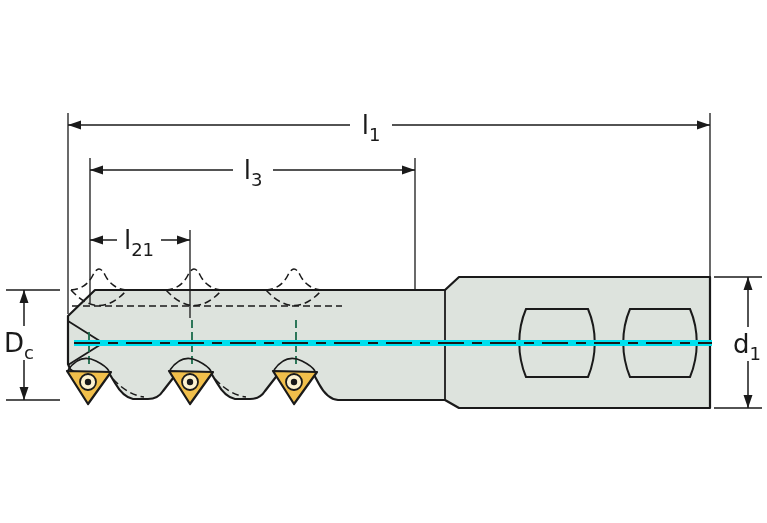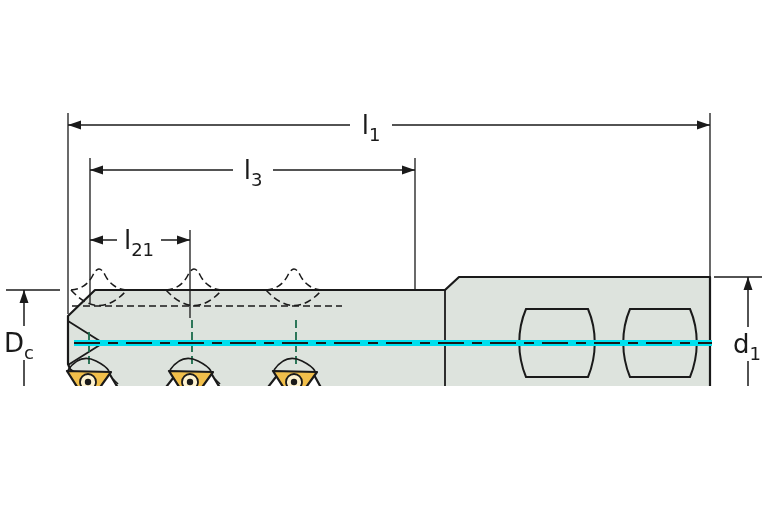--- a/index.html
+++ b/index.html
@@ -1,16 +1,16 @@
 <!DOCTYPE html>
 <html style="--outline: #1a1a1a; --body-fill: #dde3dd; --insert-fill: #f1bf4b; --screw-fill: #fdf2cf; --centerline-cyan: #00dfee; --screw-axis-green: #1a6b4b; --background: #ffffff;"><head>
 <meta charset="utf-8">
 <style>
   html,body{margin:0;padding:0;background:#fff;}
-  .canvas{position:relative;width:767px;height:386px;background:var(--background,#fff);overflow:hidden;}
+  .canvas{position:relative;width:767px;height:523px;background:var(--background,#fff);overflow:hidden;}
   svg{display:block;}
   .dim-line{stroke:var(--outline,#1a1a1a);stroke-width:1.5;fill:none;}
   .ext-line{stroke:var(--outline,#1a1a1a);stroke-width:1.3;fill:none;}
   .arrow{fill:var(--outline,#1a1a1a);stroke:none;}
   .body-shape{fill:var(--body-fill,#dde3dd);stroke:var(--outline,#1a1a1a);stroke-width:2.2;stroke-linejoin:round;}
   .face-line{fill:none;stroke:var(--outline,#1a1a1a);stroke-width:1.8;}
   .feature{fill:none;stroke:var(--outline,#1a1a1a);stroke-width:2;}
   .hidden-line{fill:none;stroke:var(--outline,#1a1a1a);stroke-width:1.5;stroke-dasharray:7 4;}
   .axis-green{stroke:var(--screw-axis-green,#1a6b4b);stroke-width:1.8;stroke-dasharray:8 4;fill:none;}
   .centerline-cyan{stroke:var(--centerline-cyan,#00dfee);stroke-width:6;fill:none;}

